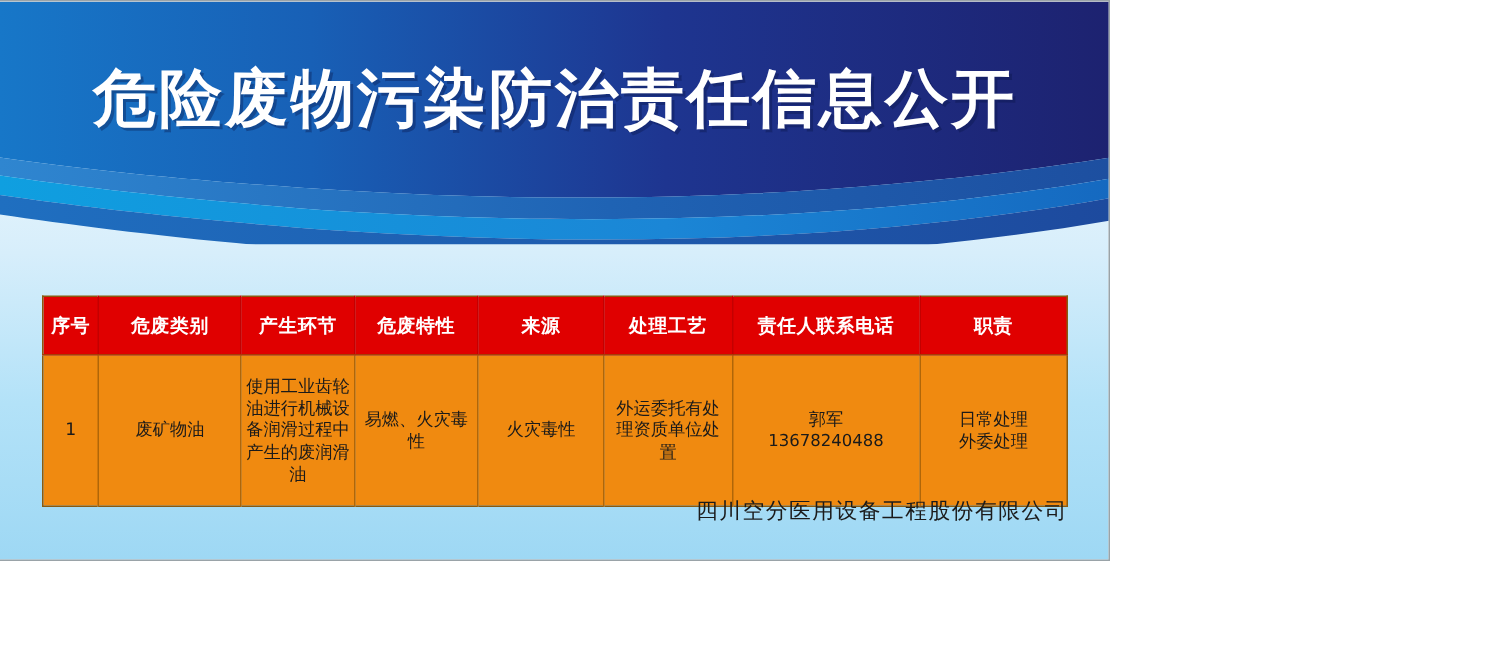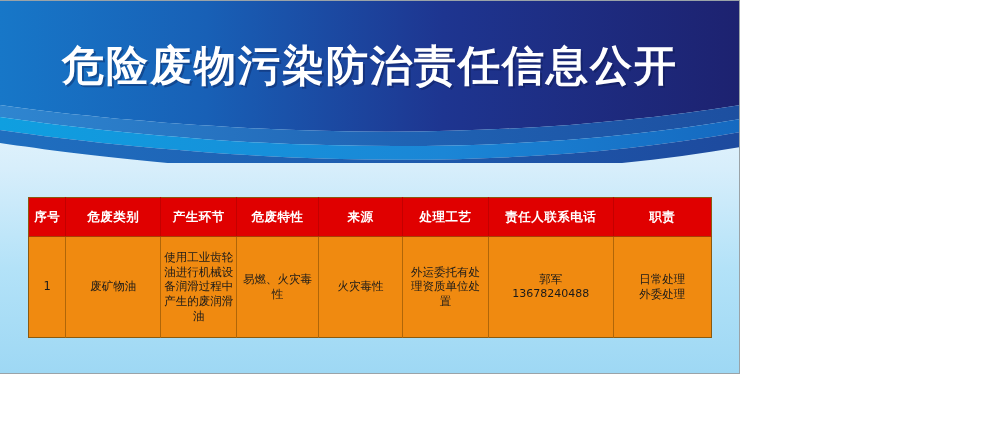--- a/index.html
+++ b/index.html
@@ -190,14 +190,15 @@
           </td>
           <td>
             <span class="cell-line">日常处理</span>
             <span class="cell-line">外委处理</span>
           </td>
         </tr>
       </tbody>
     </table>
   </div>
 
+  <div class="company">四川空分医用设备工程股份有限公司</div>
 
 </div>
 
 </body></html>

